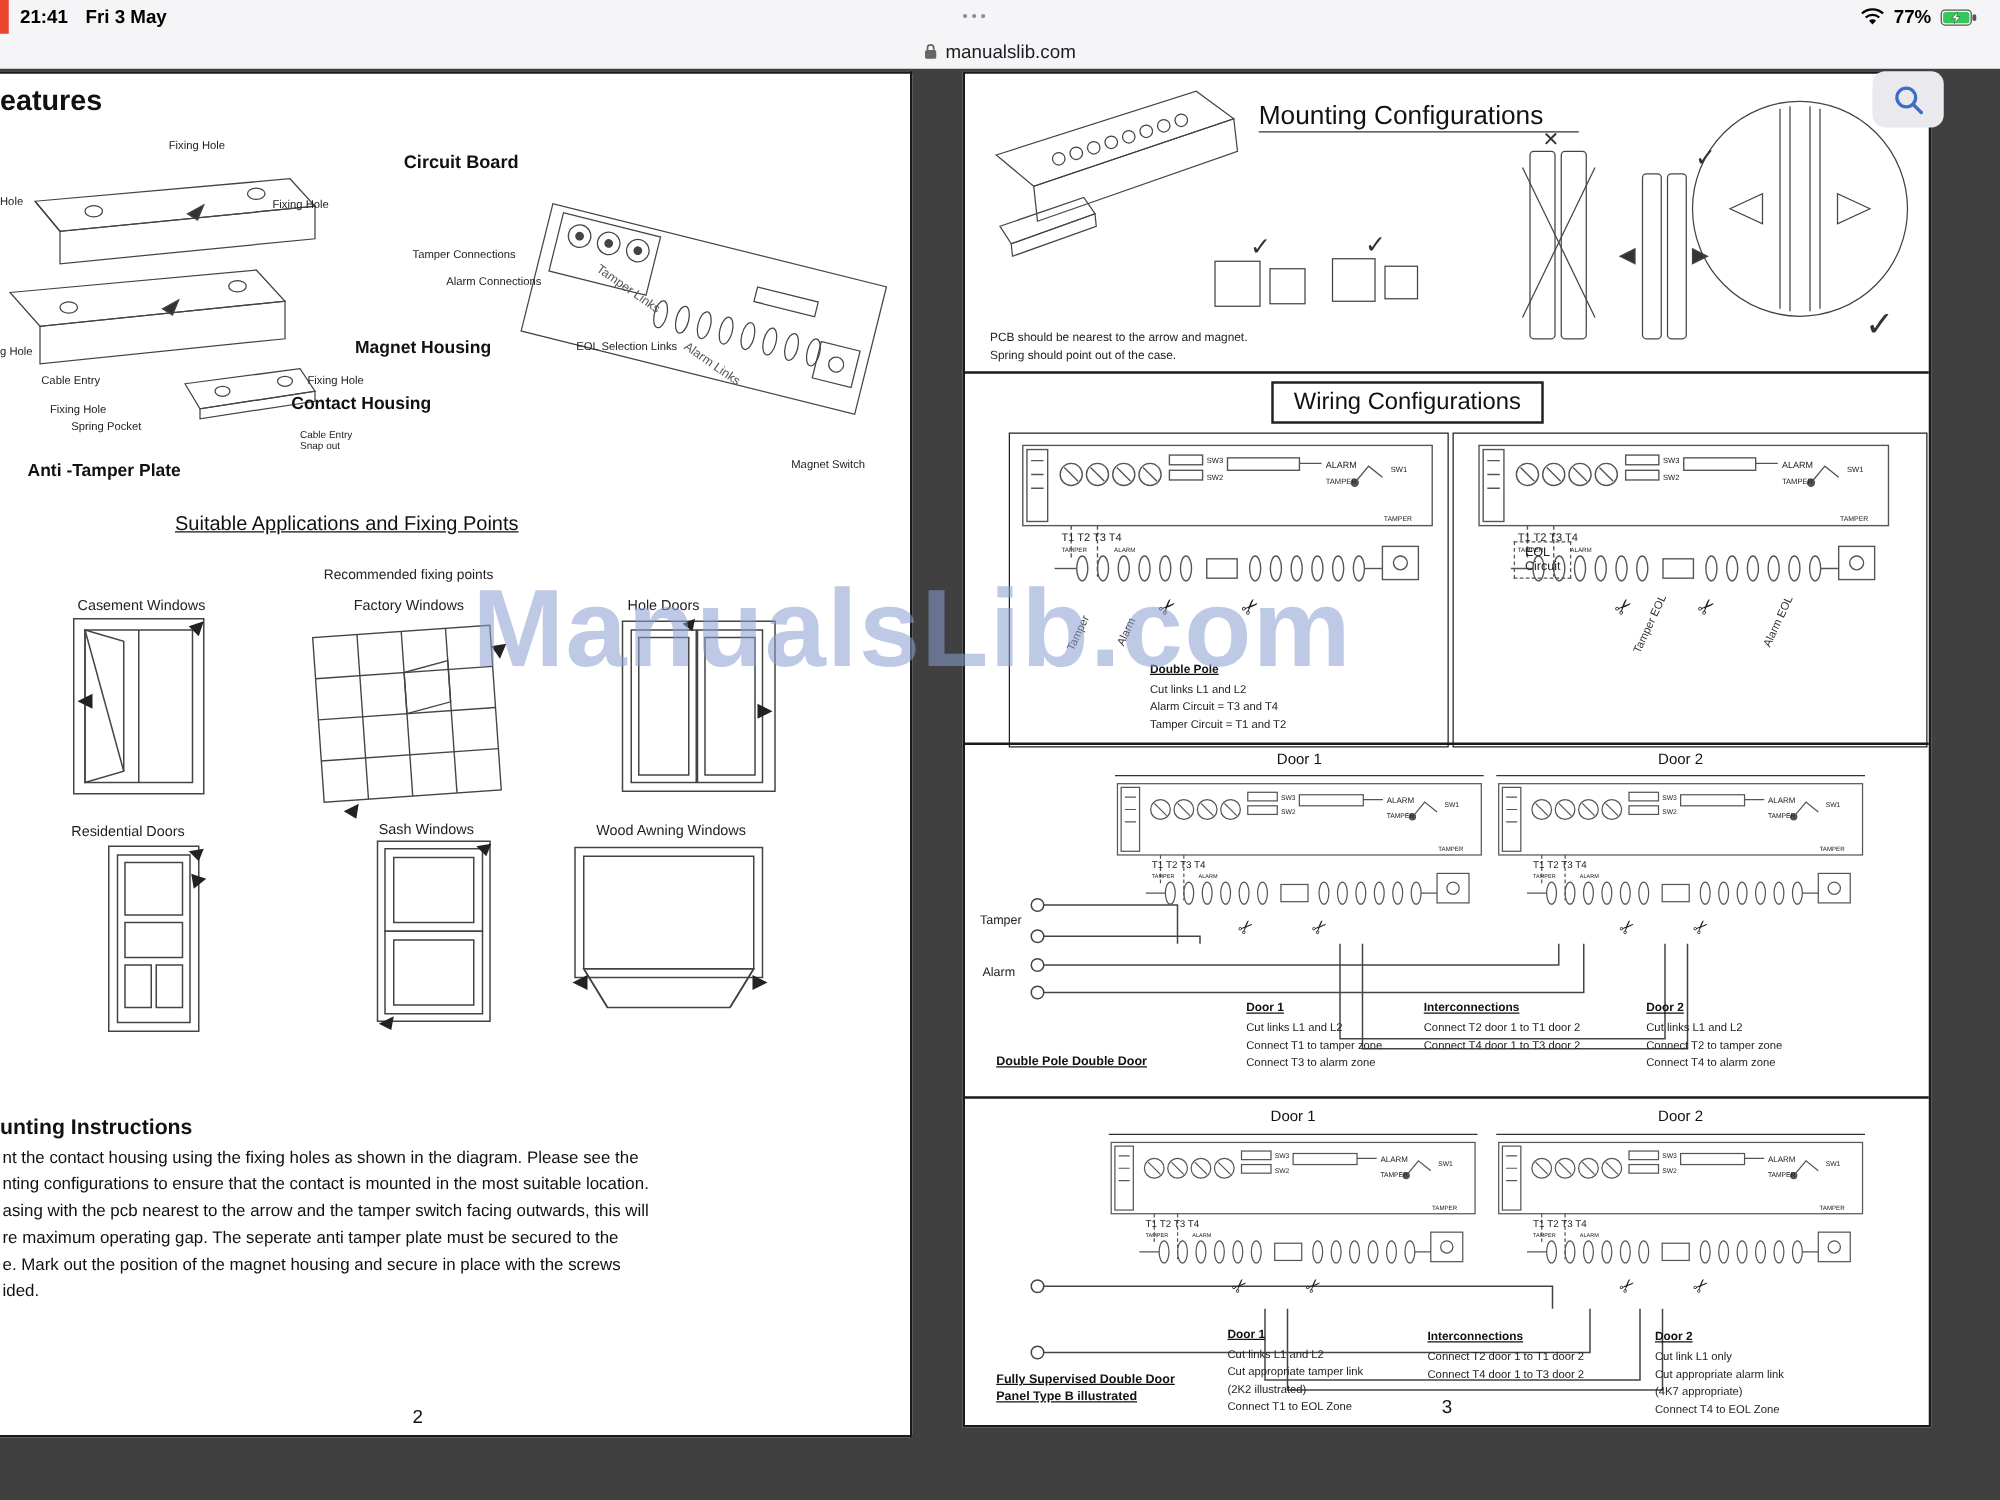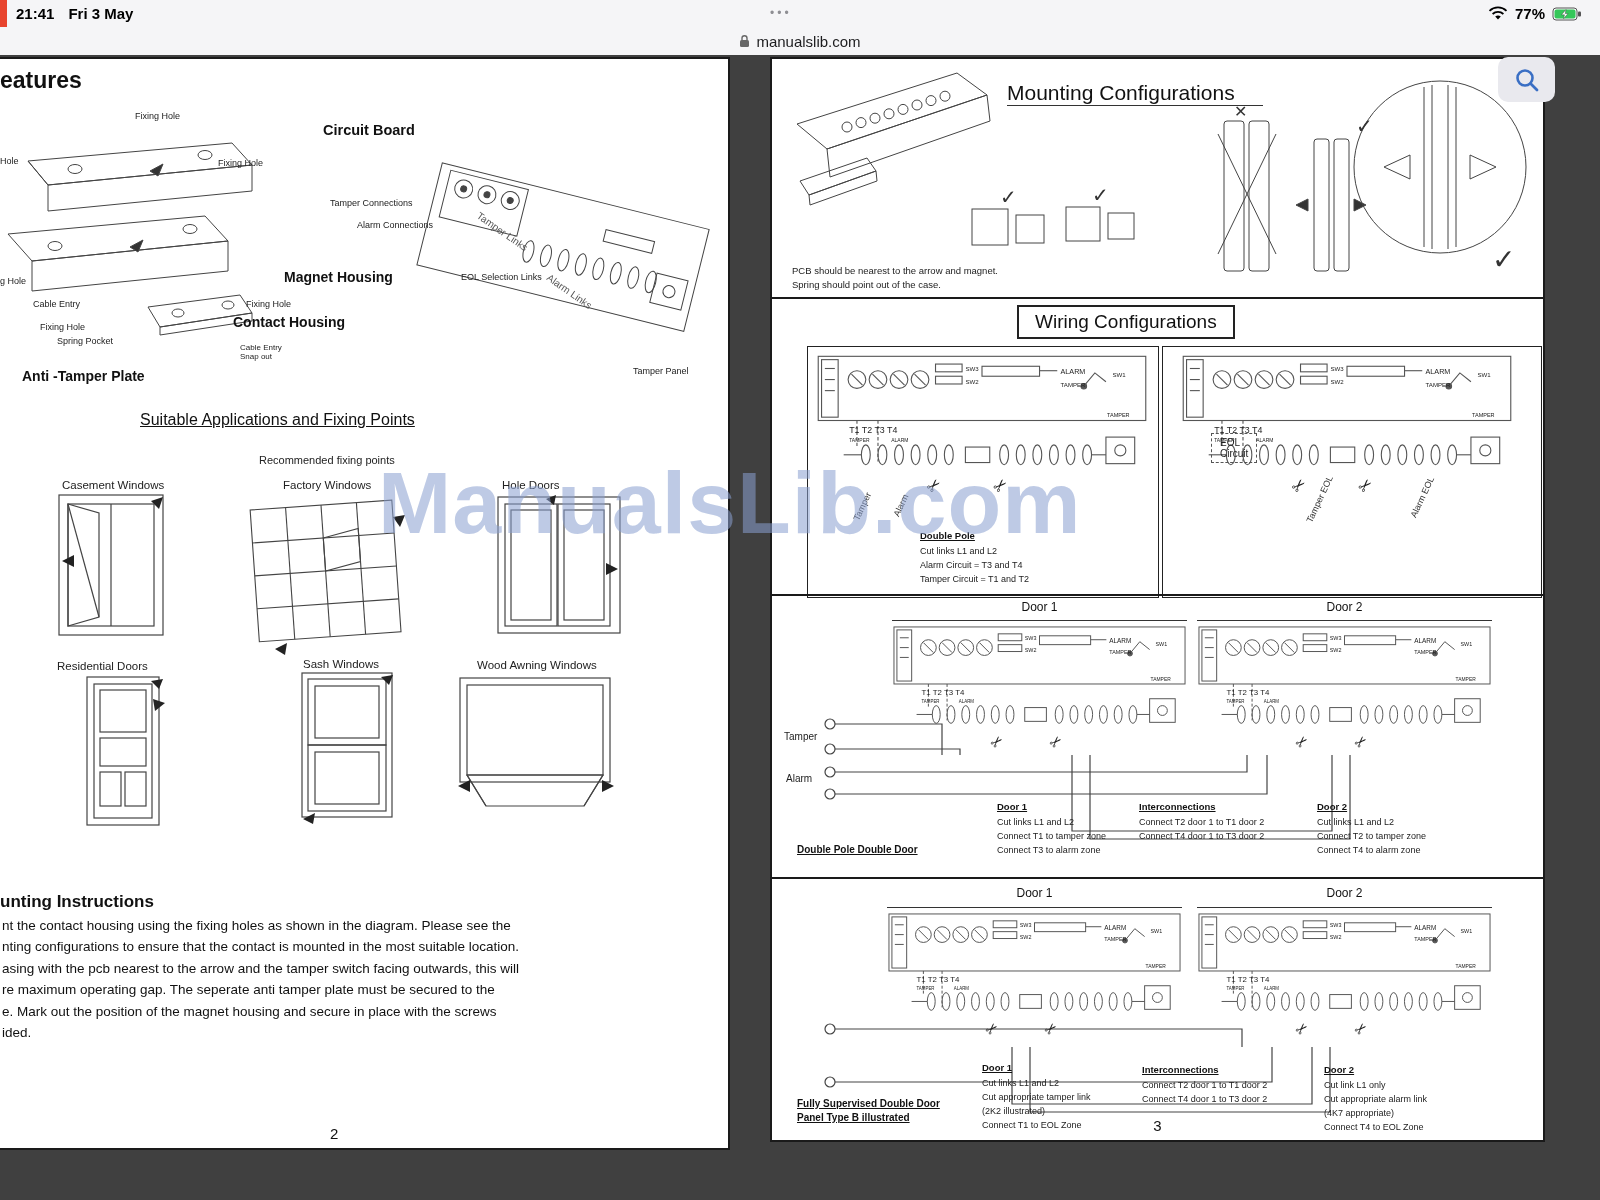--- a/index.html
+++ b/index.html
@@ -133,21 +133,21 @@
     <span class="lbl" style="left:461px;top:213px;">EOL Selection Links</span>
     <span class="rot" style="left:478px;top:150px;">Tamper Links</span>
     <span class="rot" style="left:548px;top:212px;">Alarm Links</span>
     <span class="lbl" style="left:0;top:217px;">g Hole</span>
     <span class="lbl" style="left:33px;top:240px;">Cable Entry</span>
     <span class="lbl" style="left:246px;top:240px;">Fixing Hole</span>
     <span class="lbl" style="left:40px;top:263px;">Fixing Hole</span>
     <span class="lbl" style="left:57px;top:277px;">Spring Pocket</span>
     <span class="blbl" style="left:233px;top:255px;">Contact Housing</span>
     <span class="lbl" style="left:240px;top:284px;font-size:8px;width:62px;white-space:normal;">Cable Entry Snap out</span>
-    <span class="lbl" style="left:633px;top:307px;">Tamper Panel</span>
+    <span class="lbl" style="left:633px;top:307px;">Magnet Switch</span>
     <span class="blbl" style="left:22px;top:309px;">Anti -Tamper Plate</span>
 
     <div class="abs" style="left:140px;top:352px;font-size:16px;text-decoration:underline;color:#111;">Suitable Applications and Fixing Points</div>
     <div class="abs" style="left:247px;top:395px;font-size:11px;color:#222;padding-left:12px;">Recommended fixing points</div>
 
     <div class="lbl" style="left:62px;top:420px;font-size:11.5px;">Casement Windows</div>
     <div class="lbl" style="left:283px;top:420px;font-size:11.5px;">Factory Windows</div>
     <div class="lbl" style="left:502px;top:420px;font-size:11.5px;">Hole Doors</div>
     <div class="lbl" style="left:57px;top:601px;font-size:11.5px;">Residential Doors</div>
     <div class="lbl" style="left:303px;top:599px;font-size:11.5px;">Sash Windows</div>

